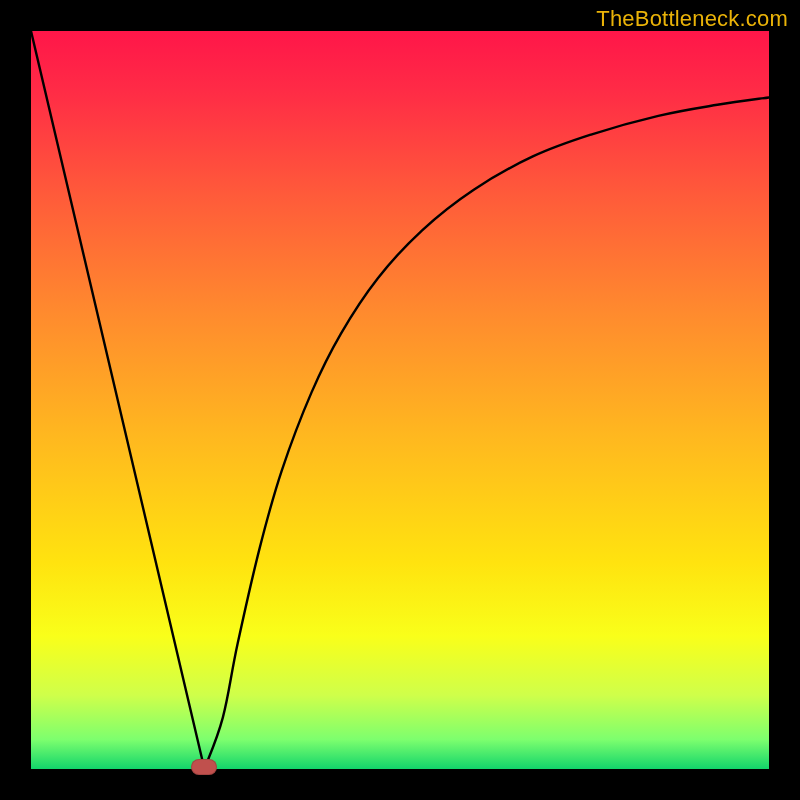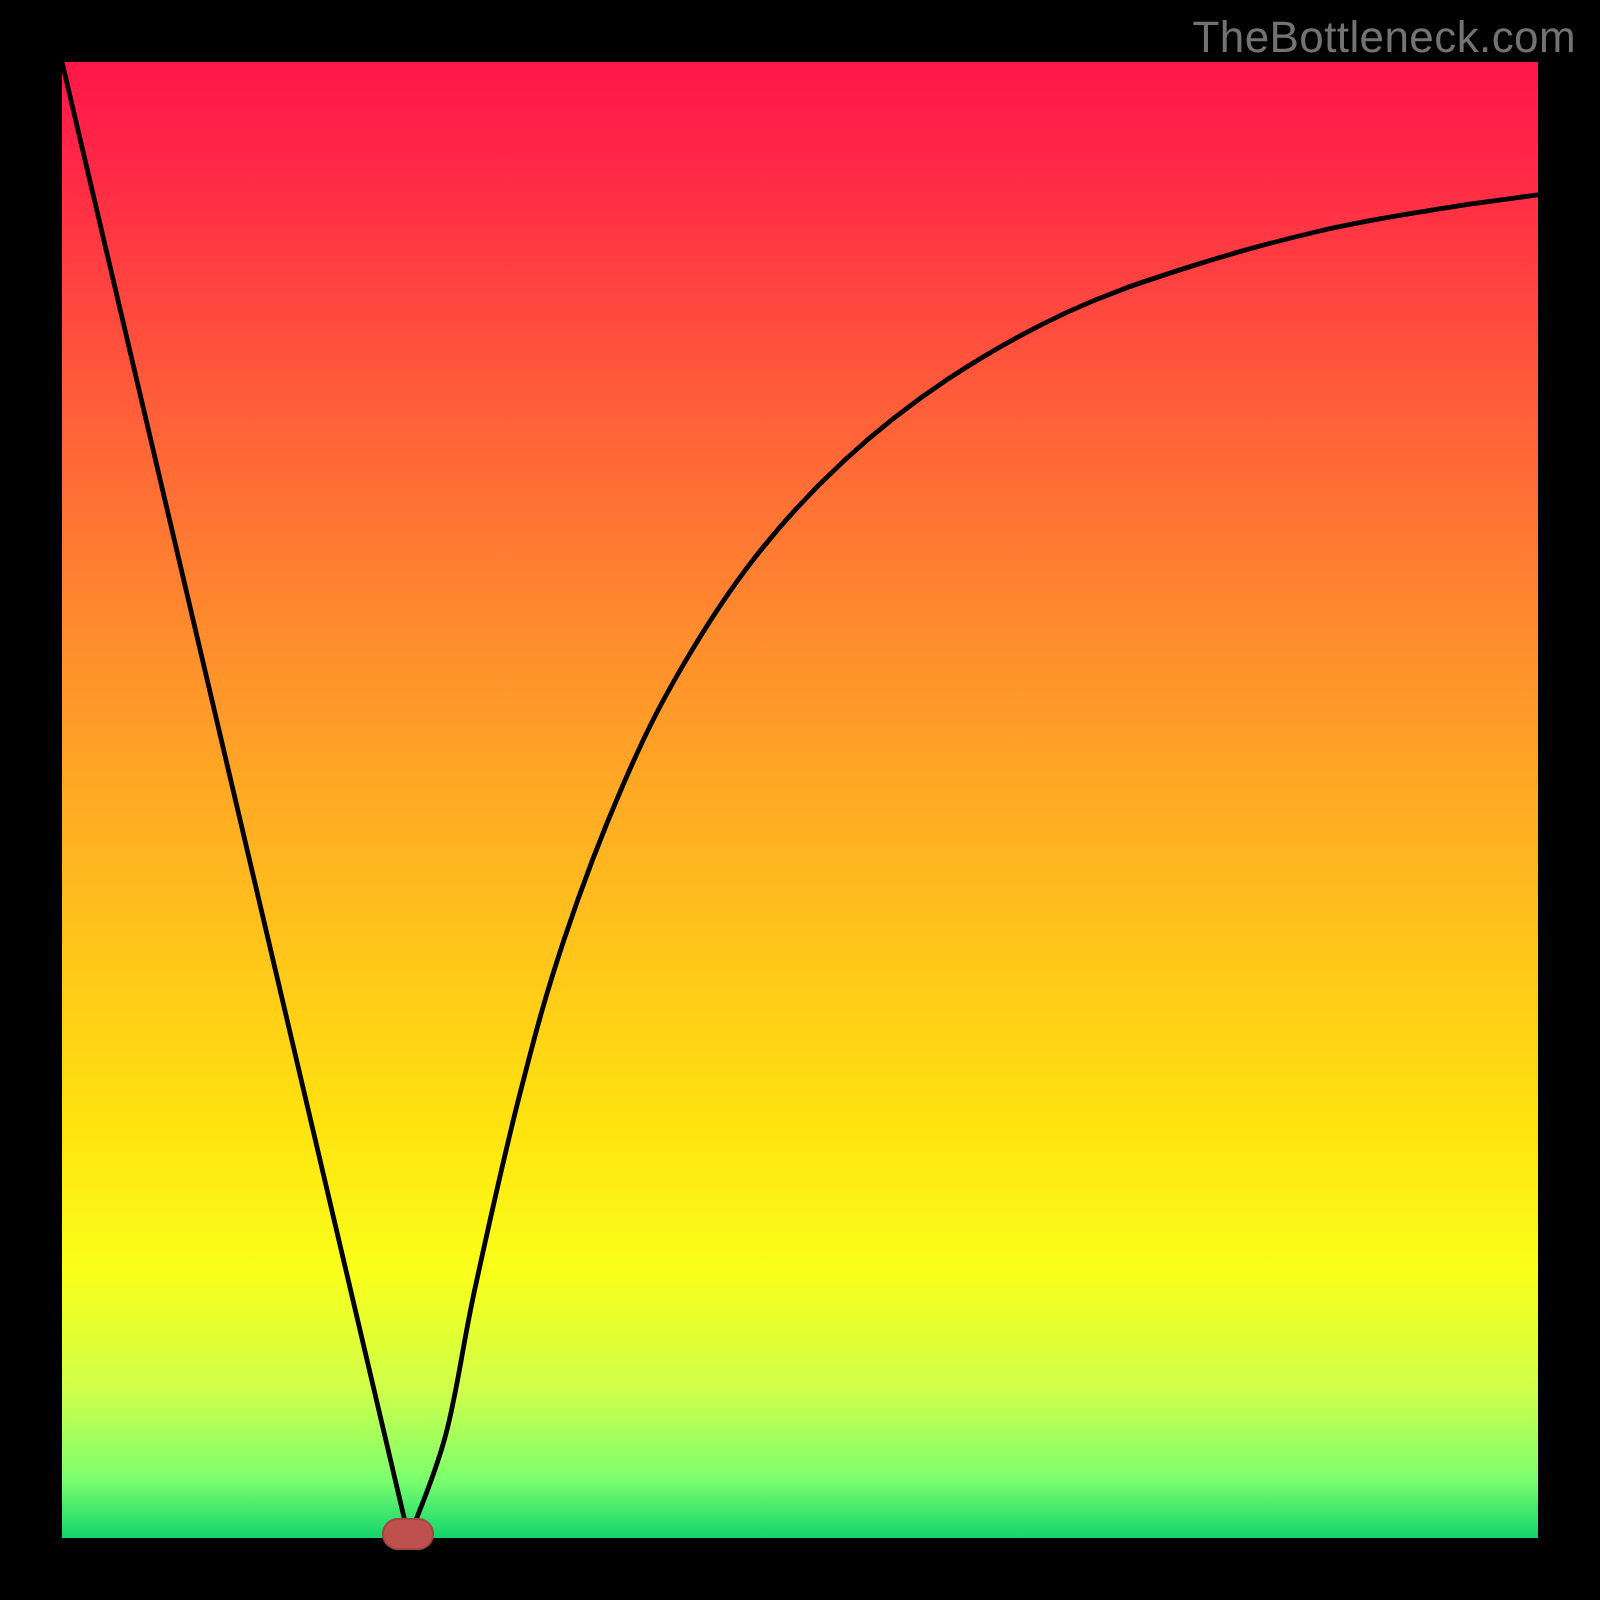--- a/index.html
+++ b/index.html
@@ -35,21 +35,21 @@
       #f9ff1a 82%,
       #cfff4a 90%,
       #7dff6e 96%,
       #12d46b 100%
     );
   }
   .watermark {
     position: absolute;
     top: 6px;
     right: 12px;
-    color: #737373;
+    color: #eab308;
     font-size: 22px;
     letter-spacing: 0.2px;
     font-weight: 400;
     user-select: none;
   }
   svg.curve {
     position: absolute;
     left: 0;
     top: 0;
     width: 738px;

